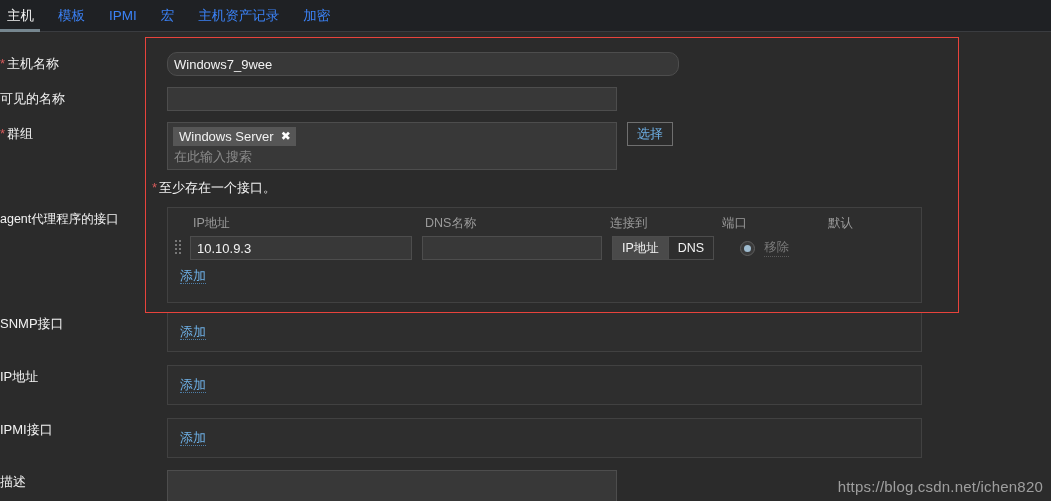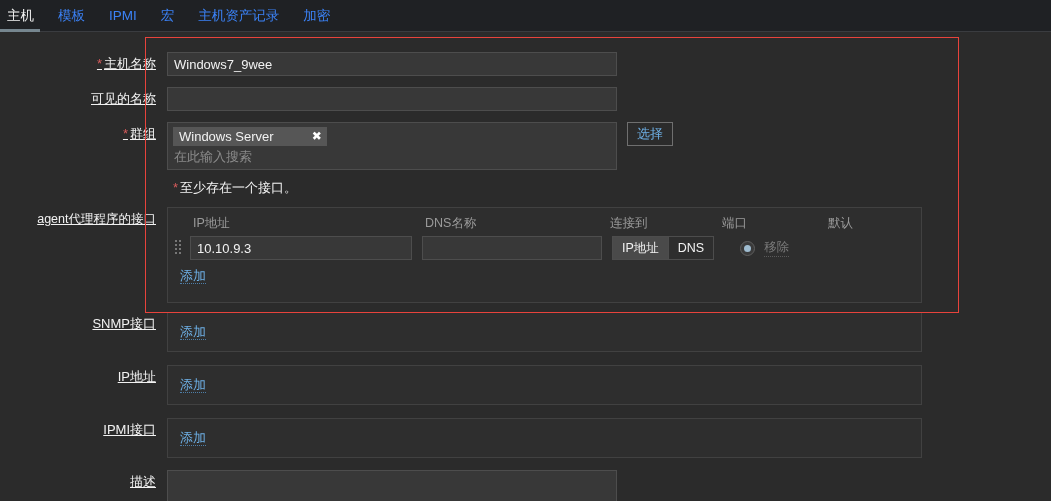--- a/index.html
+++ b/index.html
@@ -55,27 +55,26 @@
     background: #2b2b2b;
   }
 
   .row {
     position: absolute;
     display: flex;
     align-items: flex-start;
   }
   .label {
     width: 167px;
-    text-align: right;
+    text-align: left;
     padding-right: 11px;
     font-size: 13px;
     color: #f2f2f2;
     line-height: 24px;
     white-space: nowrap;
-    text-decoration: underline;
   }
   .label .req {
     color: #d65b5b;
     margin-right: 2px;
   }
   .label.small { font-size: 12.5px; }
 
   .txtinput {
     height: 24px;
     background: #383838;
@@ -100,21 +99,20 @@
   .chip {
     display: inline-flex;
     align-items: center;
     background: #565656;
     color: #f2f2f2;
     font-size: 13px;
     height: 19px;
     padding: 0 5px 0 6px;
     line-height: 19px;
     margin-bottom: 1px;
-    gap: 31px;
   }
   .chip .x {
     margin-left: 7px;
     font-size: 12px;
     font-weight: bold;
     color: #ffffff;
     cursor: pointer;
     line-height: 19px;
   }
   .ms-search {
@@ -270,41 +268,41 @@
       <div class="tab">主机资产记录</div>
       <div class="tab">加密</div>
     </div>
     <div class="tab-underline"></div>
   </div>
 
   <div class="form">
 
     <div class="row" style="left:0; top:20px;">
       <div class="label"><span class="req">*</span><span>主机名称</span></div>
-      <input class="txtinput" style="width: 450px;" value="Windows7_9wee">
+      <input class="txtinput" style="width: 512px; border-radius: 10px;" value="Windows7_9wee">
     </div>
 
     <div class="row" style="left:0; top:55px;">
       <div class="label">可见的名称</div>
       <input class="txtinput" style="width: 450px;" value="">
     </div>
 
     <div class="row" style="left:0; top:90px;">
       <div class="label"><span class="req">*</span><span>群组</span></div>
       <div class="multiselect">
         <span class="chip">
           <span>Windows Server</span>
           <span class="x">✖</span>
         </span>
         <span class="ms-search">在此输入搜索</span>
       </div>
       <button class="btn" style="margin-left:10px;">选择</button>
     </div>
 
-    <div class="row" style="left:173px; top:147px;">
+    <div class="row" style="left:152px; top:147px;">
       <div class="reqnote"><span class="req">*</span><span>至少存在一个接口。</span></div>
     </div>
 
     <div class="row" style="left:0; top:175px;">
       <div class="label small">agent代理程序的接口</div>
 
       <div class="ifpanel" style="width:755px; height:96px;">
 
         <div class="if-head">
           <div style="width:25px;"></div>
@@ -362,14 +360,15 @@
 
     <div class="row" style="left:0; top:438px;">
       <div class="label">描述</div>
       <textarea class="desc-box" style=""></textarea>
     </div>
 
   </div>
 
   <div class="redbox"></div>
 
+  <div class="watermark">https://blog.csdn.net/ichen820</div>
 
 </div>
 
 </body></html>

